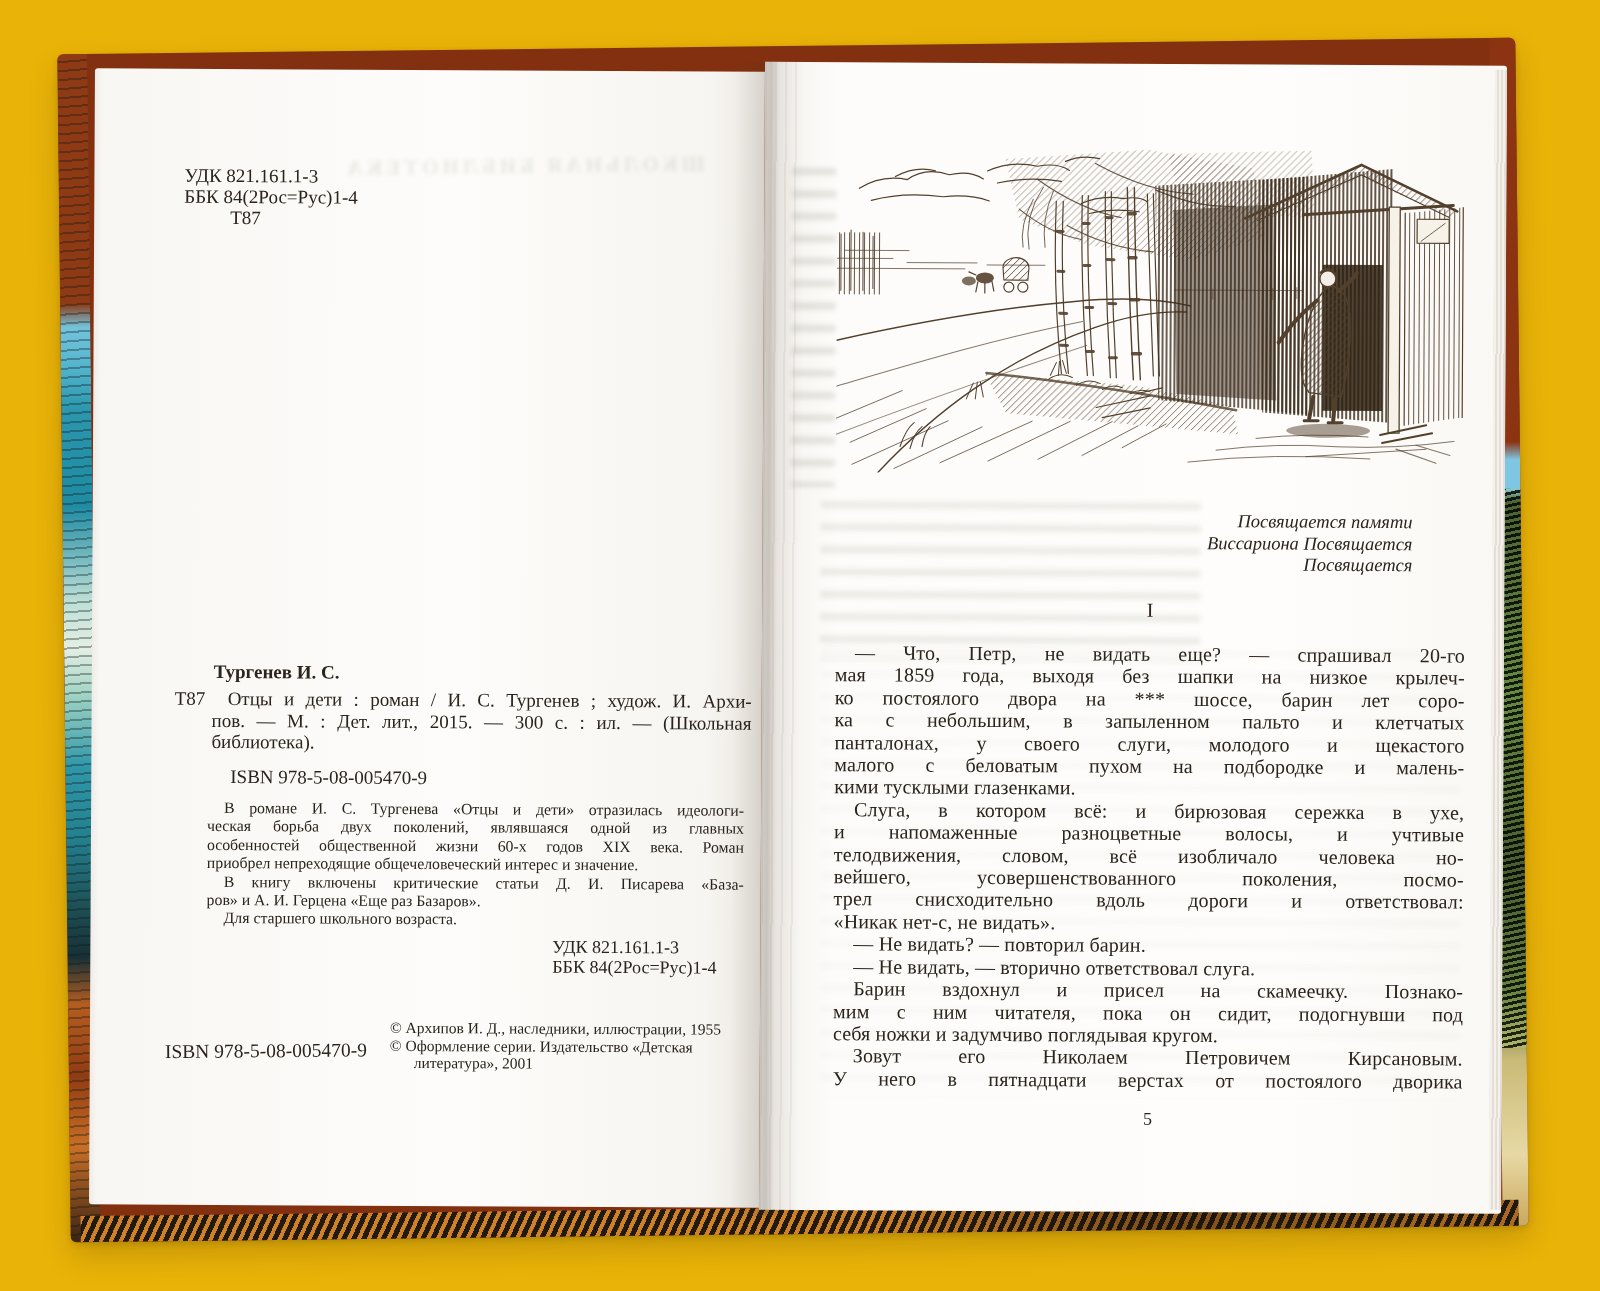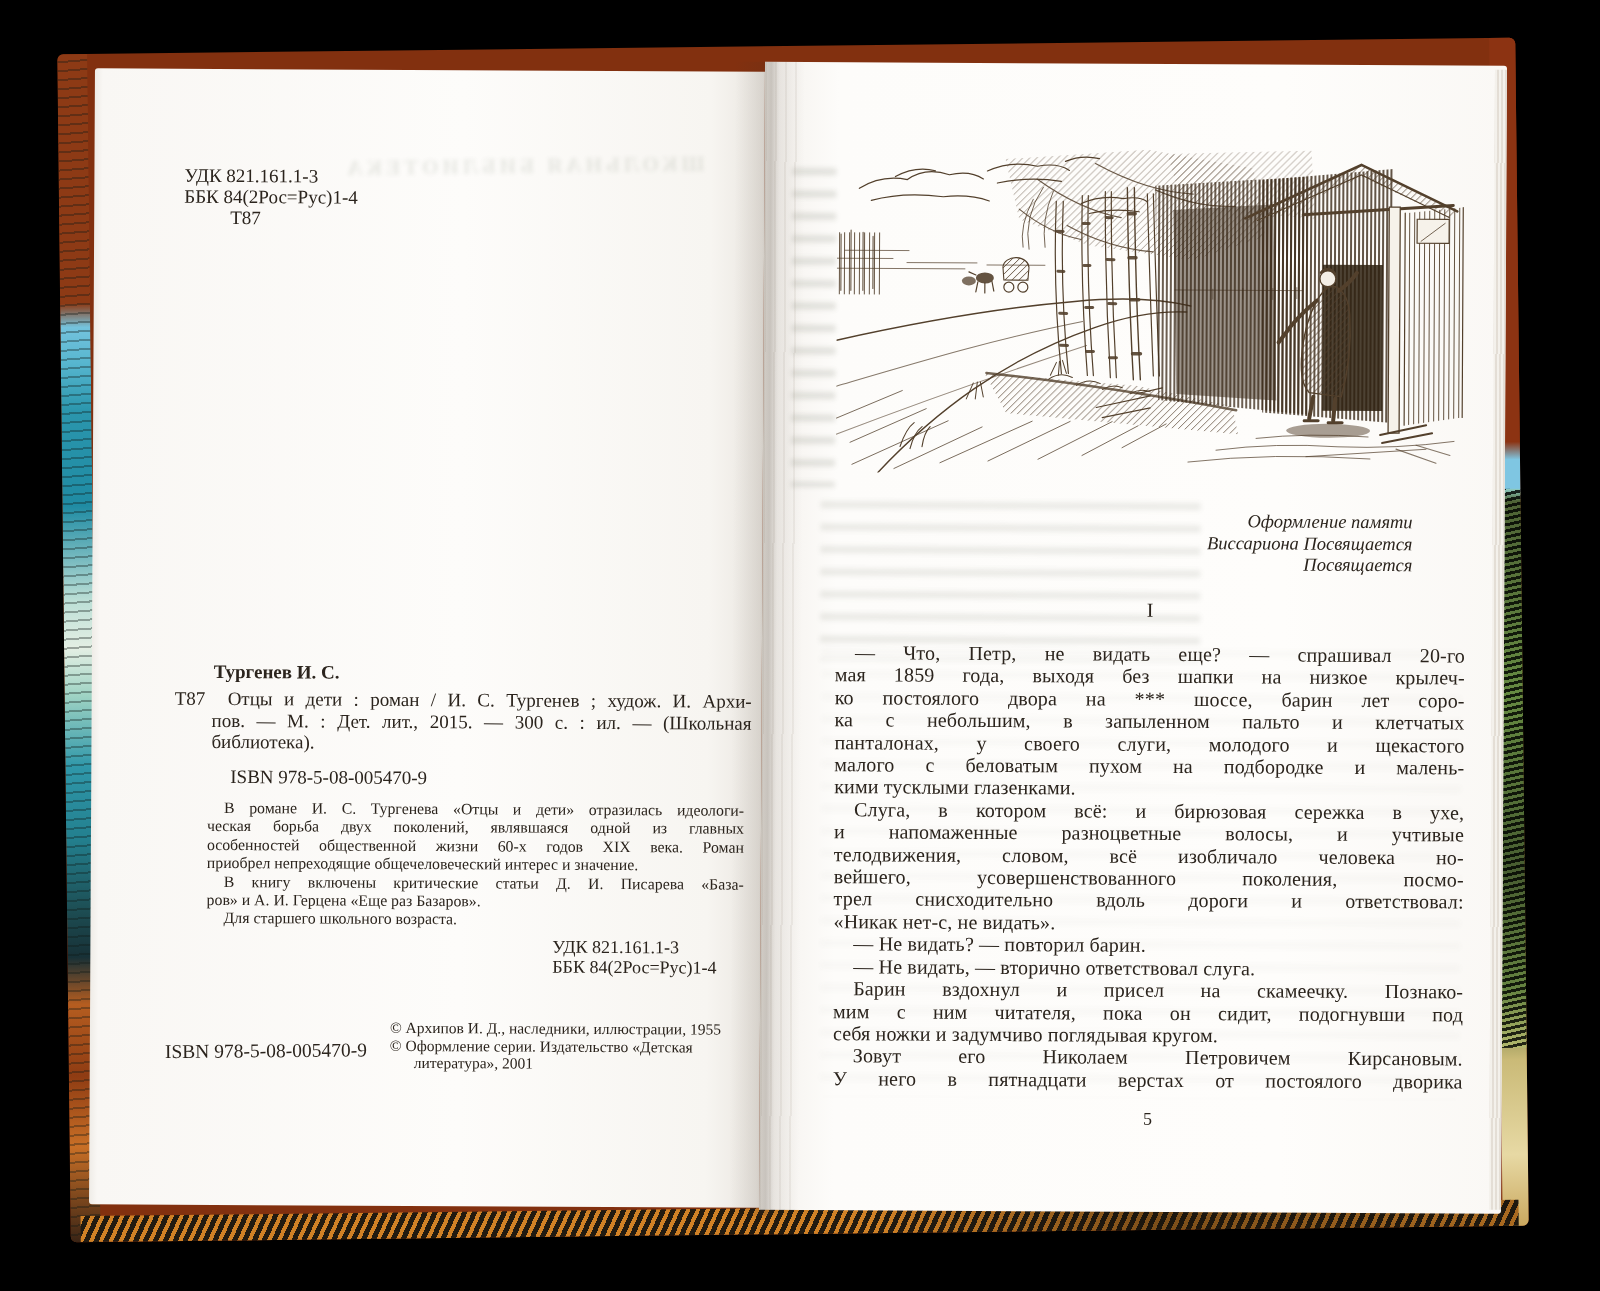--- a/index.html
+++ b/index.html
@@ -1,16 +1,16 @@
 <!DOCTYPE html>
 <html><head>
 <meta charset="utf-8">
 <style>
   html,body{margin:0;padding:0;background:#fff;}
-  .photo{position:relative;width:1600px;height:1291px;background:#000000;overflow:hidden;
+  .photo{position:relative;width:1600px;height:1291px;background:#eab308;overflow:hidden;
          font-family:"Liberation Serif","DejaVu Serif",serif;color:#2b241d;}
   
   .cover{position:absolute;left:64px;top:46px;width:1458px;height:1188px;background:#82300f;
          border-radius:6px;transform:rotate(-0.65deg);
          box-shadow:0 14px 30px rgba(0,0,0,.16), 0 2px 6px rgba(0,0,0,.12);}
   .cover .edge-left{position:absolute;left:0;top:0;width:30px;height:100%;border-radius:6px 0 0 6px;
       background:
         repeating-linear-gradient(176deg, rgba(15,25,22,0) 0 7px, rgba(15,25,22,.35) 7px 9px),
         linear-gradient(180deg,#8d3a15 0%,#8d3a15 21%,#74c3dd 23%,#57b6cf 26%,#2b96ad 30%,
           #1f8ba3 38%,#bcdfd6 46%,#e4efe4 50%,#9fd3c4 54%,#2f97a9 60%,#23808f 66%,
@@ -227,21 +227,21 @@
           <path d="M468 272h14M492 274h14" stroke-width="3"></path>
           <ellipse cx="492" cy="282" rx="42" ry="7" fill="#53402c" stroke="none" opacity="0.5"></ellipse>
 
           <path d="M544 286l46-10M546 294l50-10" stroke-width="2"></path>
           <path d="M380 302q60-8 122-4 58 2 116-6M352 314q84-10 182-4M420 290q52-6 112-2M470 308q60-4 120-8" stroke-width="0.9" opacity="0.8"></path>
           <path d="M560 300l40 14M580 296l34 10" stroke-width="1.1" opacity="0.7"></path>
         </g>
       </svg>
 
       <div class="tb dedication">
-          <div class="tline">Оформление памяти</div>
+          <div class="tline">Посвящается памяти</div>
           <div class="tline">Виссариона Посвящается</div>
           <div class="tline">Посвящается</div>
         </div>
 
       <div class="tb chapter">I</div>
 
       <div id="body" class="tb body-text just">
           <div class="para">
             <div class="tline">— Что, Петр, не видать еще? — спрашивал 20-го</div>
             <div class="tline">мая 1859 года, выходя без шапки на низкое крылеч-</div>

